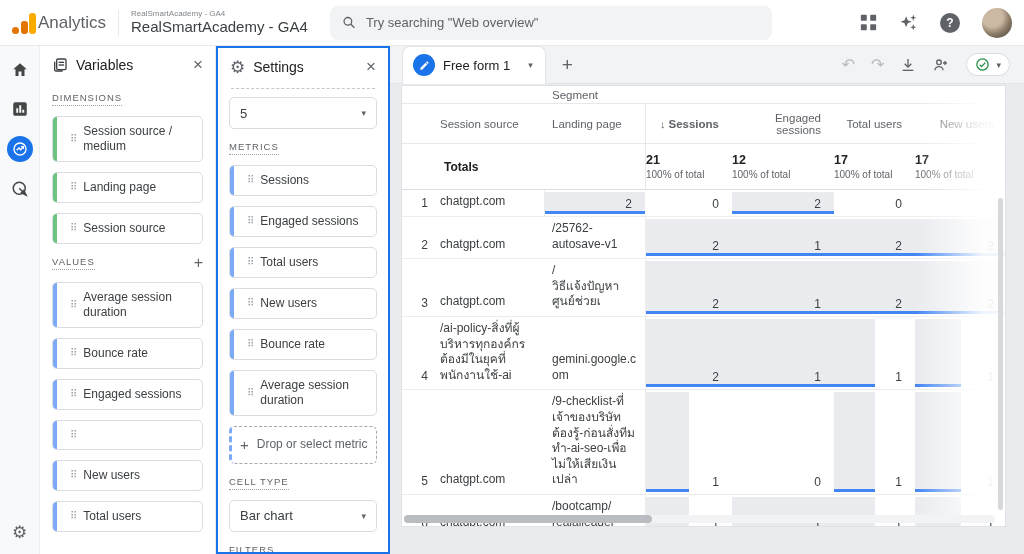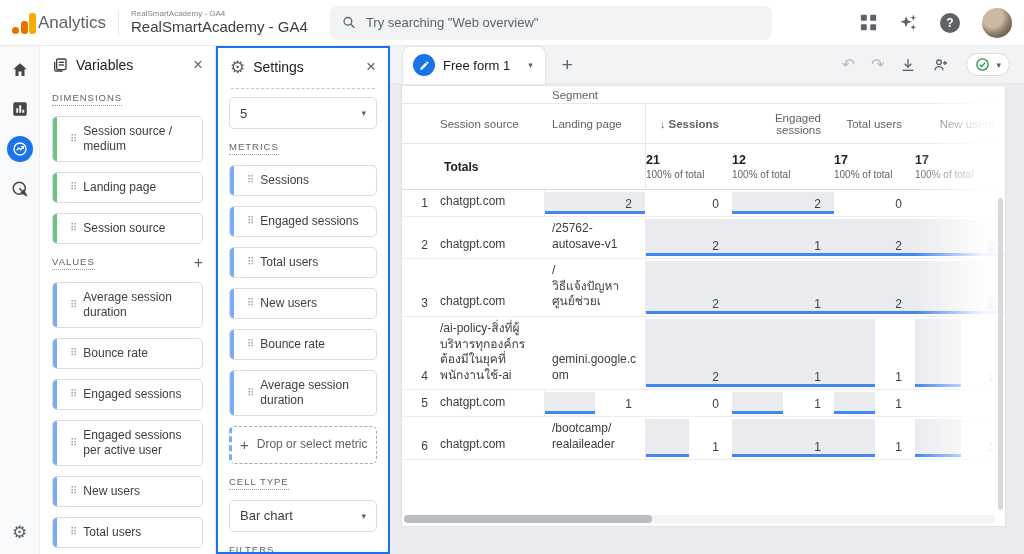--- a/index.html
+++ b/index.html
@@ -264,21 +264,20 @@
             <span>Bounce rate</span>
           </div>
           <div class="chip met">
             <span class="accent"></span>
             <span class="drag">⠿</span>
             <span>Engaged sessions</span>
           </div>
           <div class="chip met">
             <span class="accent"></span>
             <span class="drag">⠿</span>
-            <span>Engaged sessions per active user</span>
           </div>
           <div class="chip met">
             <span class="accent"></span>
             <span class="drag">⠿</span>
             <span>New users</span>
           </div>
           <div class="chip met">
             <span class="accent"></span>
             <span class="drag">⠿</span>
             <span>Total users</span>
@@ -508,20 +507,21 @@
                 <span class="mval">1</span>
               </div>
               <div class="mcell">
                 <div class="mbar" style="width: 50%;"></div>
                 <span class="mval">1</span>
               </div>
             </div>
             <div class="tgrid trow">
               <div class="c-num">5</div>
               <div class="c-dim">chatgpt.com</div>
+              <div class="c-dim">/9-checklist-ที่เจ้าของบริษัทต้องรู้-ก่อนสั่งทีมทำ-ai-seo-เพื่อไม่ให้เสียเงินเปล่า</div>
               <div class="mcell first">
                 <div class="mbar" style="width: 50%;"></div>
                 <span class="mval">1</span>
               </div>
               <div class="mcell">
                 <span class="mval">0</span>
               </div>
               <div class="mcell">
                 <div class="mbar" style="width: 50%;"></div>
                 <span class="mval">1</span>

